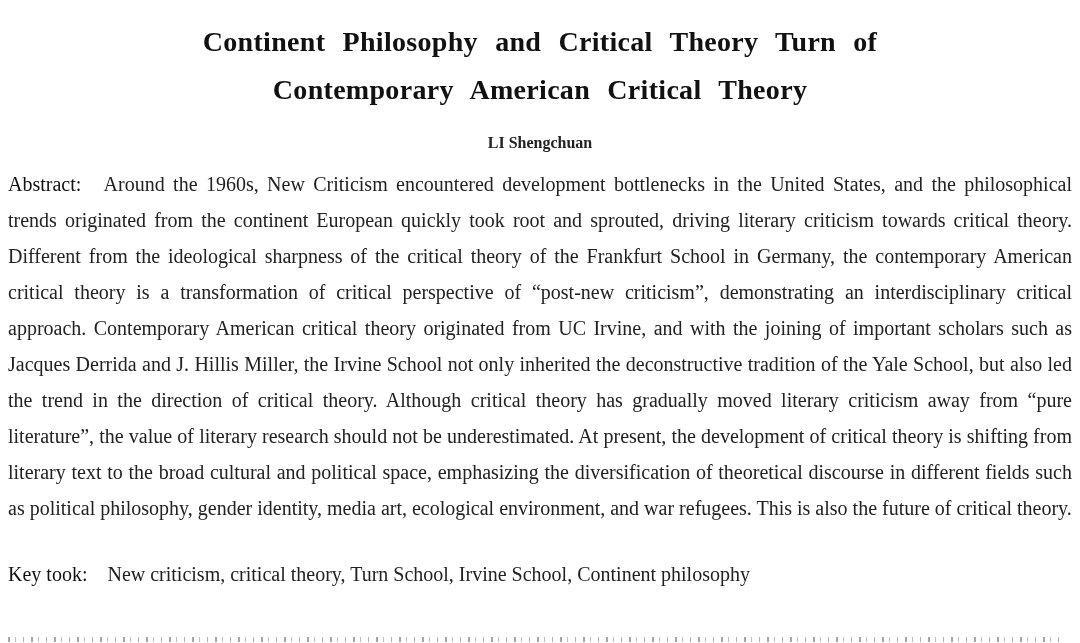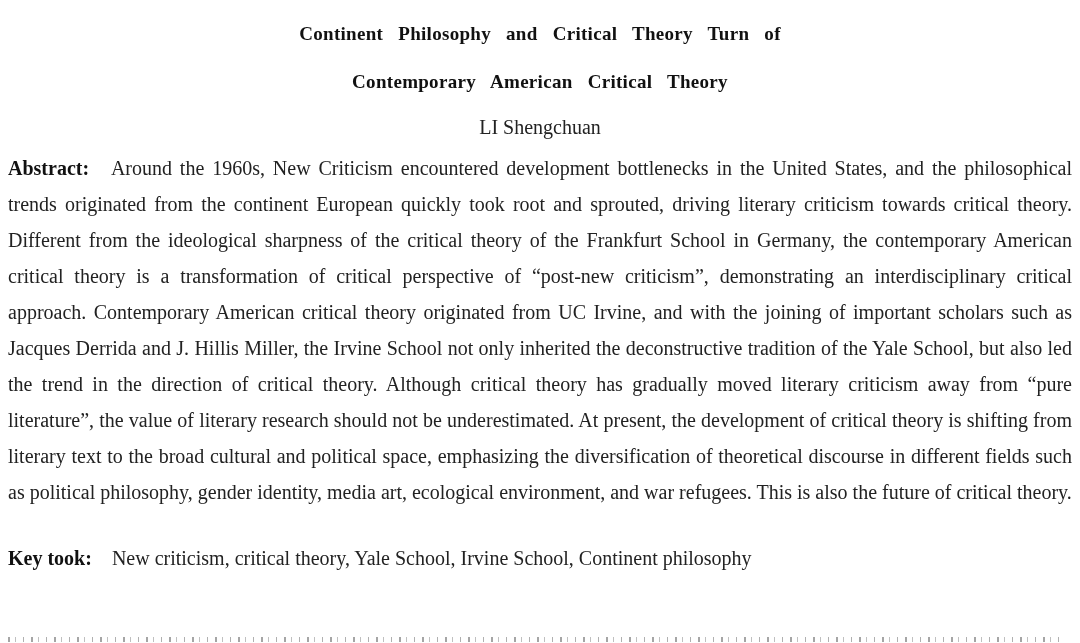--- a/index.html
+++ b/index.html
@@ -12,47 +12,48 @@
   }
   body {
     font-family: "Liberation Serif", "DejaVu Serif", serif;
     color: #1e1e1e;
     position: relative;
   }
   .page {
     padding: 2px 8px 0 8px;
   }
   .title {
-    margin: 8px;
+    margin: 16px;
     text-align: center;
-    font-size: 19px;
+    font-size: 28px;
     line-height: 48px;
     font-weight: bold;
     color: #111111;
     word-spacing: 10px;
     letter-spacing: 0.3px;
   }
   .author {
     text-align: center;
-    font-size: 20px;
+    font-size: 16px;
     line-height: 26px;
     margin-top: 6px;
     color: #222222;
+    font-weight: bold;
   }
   .abstract {
     margin: 10px 0 0 0;
     font-size: 20px;
     line-height: 36px;
     text-align: justify;
     text-justify: inter-word;
     color: #222222;
   }
   .abstract .label,
   .keywords .label {
-    font-weight: bold;
+    font-weight: normal;
     color: #111111;
     margin-right: 15px;
   }
   .keywords {
     margin: 30px 0 0 0;
     font-size: 20px;
     line-height: 36px;
     color: #222222;
   }
   
@@ -85,18 +86,18 @@
 
   <div class="author">LI Shengchuan</div>
 
   <p class="abstract">
     <span class="label">Abstract:</span>
     <span>Around the 1960s, New Criticism encountered development bottlenecks in the United States, and the philosophical trends originated from the continent European quickly took root and sprouted, driving literary criticism towards critical theory. Different from the ideological sharpness of the critical theory of the Frankfurt School in Germany, the contemporary American critical theory is a transformation of critical perspective of “post-new criticism”, demonstrating an interdisciplinary critical approach. Contemporary American critical theory originated from UC Irvine, and with the joining of important scholars such as Jacques Derrida and J. Hillis Miller, the Irvine School not only inherited the deconstructive tradition of the Yale School, but also led the trend in the direction of critical theory. Although critical theory has gradually moved literary criticism away from “pure literature”, the value of literary research should not be underestimated. At present, the development of critical theory is shifting from literary text to the broad cultural and political space, emphasizing the diversification of theoretical discourse in different fields such as political philosophy, gender identity, media art, ecological environment, and war refugees. This is also the future of critical theory.</span>
   </p>
 
   <p class="keywords">
     <span class="label">Key took:</span>
-    <span>New criticism, critical theory, Yale School, Irvine School, Continent philosophy</span>
+    <span>New criticism, critical theory, Turn School, Irvine School, Continent philosophy</span>
   </p>
 
 </div>
 
 <div class="cropped-line"></div>
 
 </body></html>

